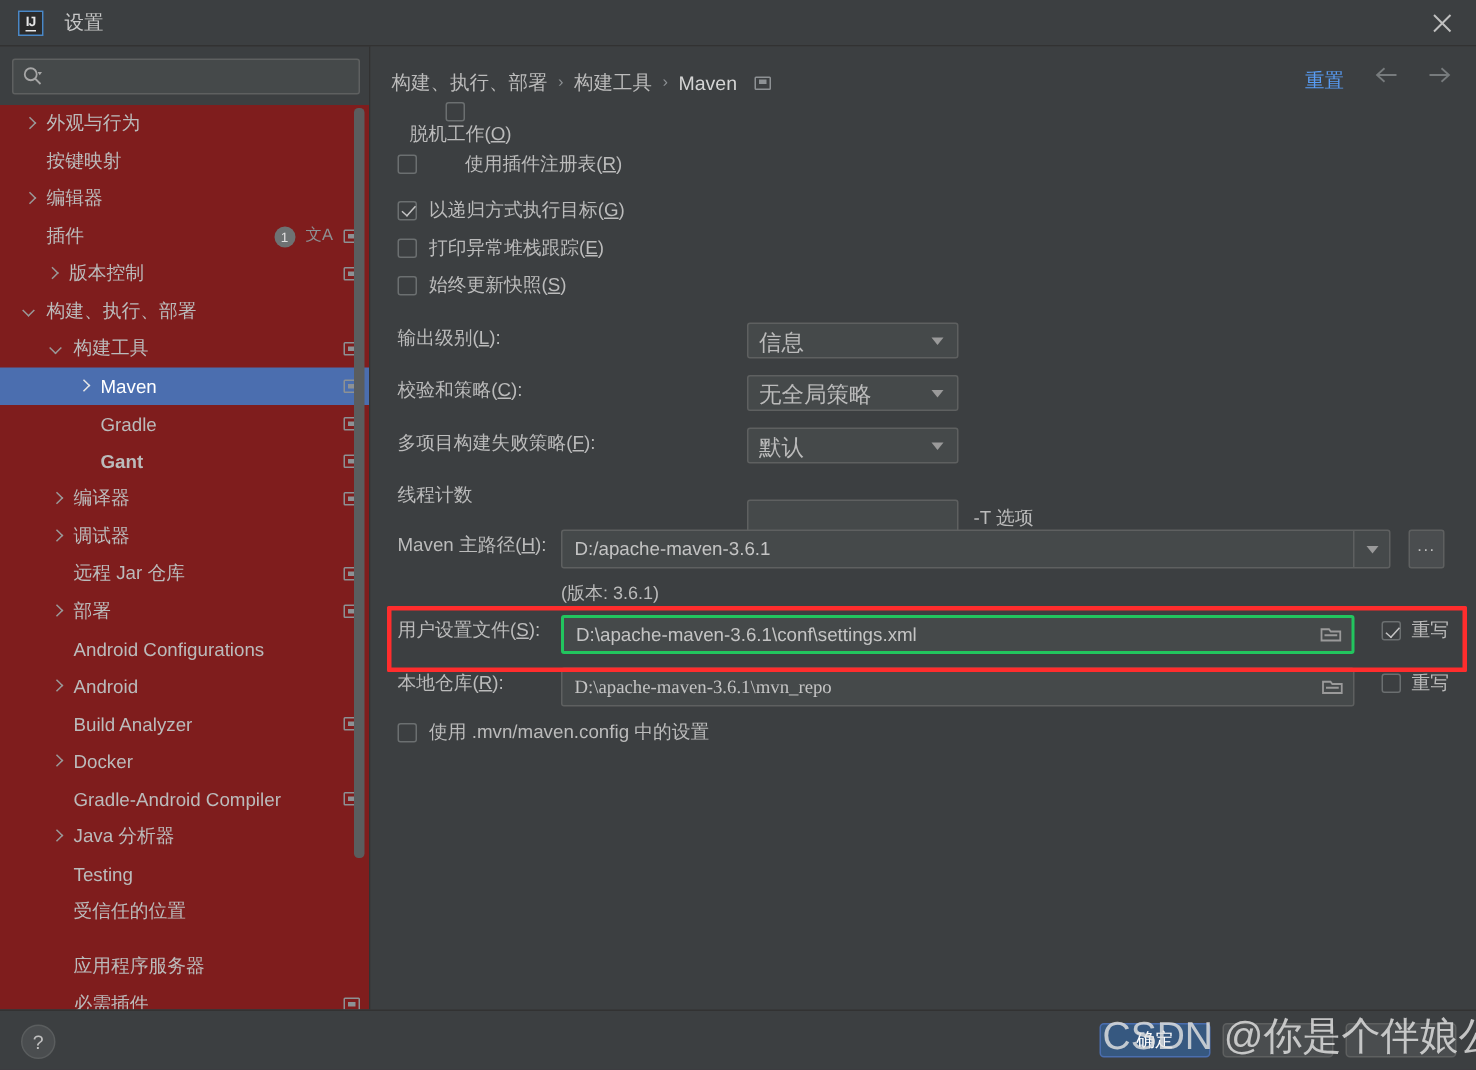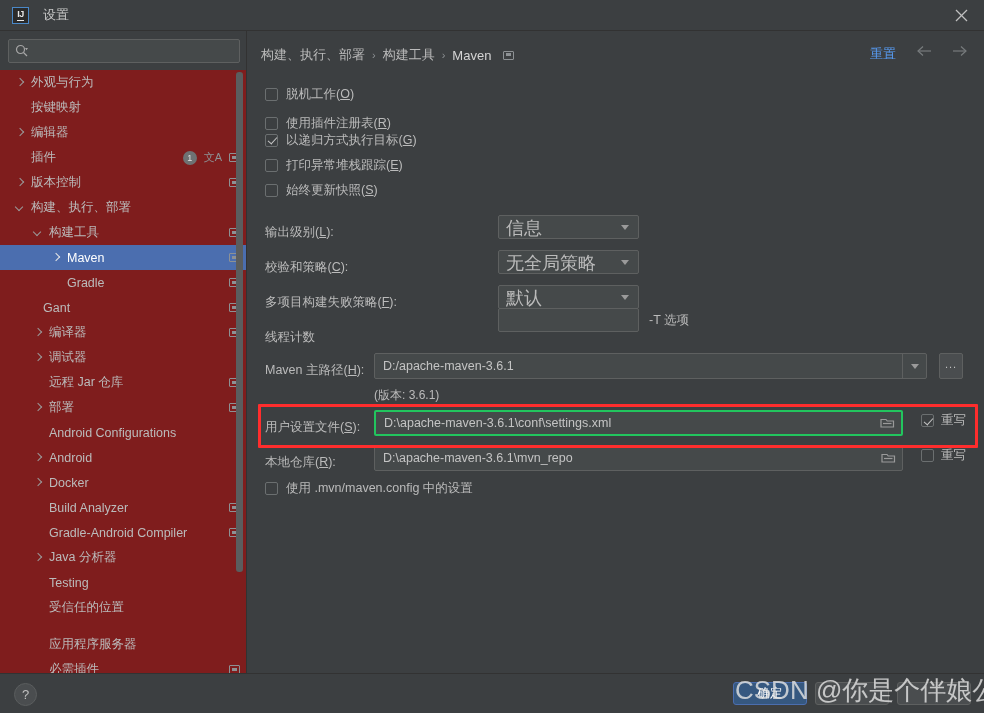--- a/index.html
+++ b/index.html
@@ -167,28 +167,28 @@
   .cb.checked::after {
     content: ""; position: absolute; left: 3.5px; top: 0.5px;
     width: 4px; height: 8px;
     border-right: 1.6px solid #c5c5c5; border-bottom: 1.6px solid #c5c5c5;
     transform: rotate(42deg);
   }
   .cb-label { margin-left: 8px; font-size: 12.5px; color: #bbbbbb; }
   .mn { text-decoration: underline; }
 
   
-  .field-row { position: absolute; display: flex; align-items: flex-end; height: 24px; }
+  .field-row { position: absolute; display: flex; align-items: flex-start; height: 24px; }
   .field-label { font-size: 12.5px; color: #bbbbbb; }
 
   .combo {
     height: 24px; background: #45494a;
     border: 1px solid #5e6060; border-radius: 2px;
-    display: flex; align-items: flex-start; padding-left: 7px;
-    font-size: 18px; color: #bbbbbb; position: relative;
+    display: flex; align-items: flex-end; padding-left: 7px;
+    font-size: 15px; color: #bbbbbb; position: relative;
   }
   .combo .caret {
     position: absolute; right: 9px; top: 50%; margin-top: -2px;
     width: 0; height: 0;
     border-left: 4.5px solid transparent; border-right: 4.5px solid transparent;
     border-top: 5px solid #9a9a9a;
   }
   .textinput {
     height: 24px; background: #45494a;
     border: 1px solid #5e6060; border-radius: 2px;
@@ -313,21 +313,21 @@
       </div>
       <div class="tree-item" style="padding-left: 16px;">
         <span class="arrow none"></span>
         <span class="tree-label">插件</span>
         <span class="badge-group">
           <span class="icon-count">1</span>
           <span class="icon-translate">文A</span>
           <span class="icon-copy"></span>
         </span>
       </div>
-      <div class="tree-item" style="padding-left: 16px;">
+      <div class="tree-item" style="padding-left: 31px;">
         <span class="arrow right"></span>
         <span class="tree-label">版本控制</span>
         <span class="badge-group">
           <span class="icon-copy"></span>
         </span>
       </div>
       <div class="tree-item" style="padding-left: 16px;">
         <span class="arrow down"></span>
         <span class="tree-label">构建、执行、部署</span>
       </div>
@@ -345,21 +345,21 @@
           <span class="icon-copy"></span>
         </span>
       </div>
       <div class="tree-item" style="padding-left: 52px;">
         <span class="arrow none"></span>
         <span class="tree-label">Gradle</span>
         <span class="badge-group">
           <span class="icon-copy"></span>
         </span>
       </div>
-      <div class="tree-item" style="padding-left: 28px;">
+      <div class="tree-item" style="padding-left: 52px; font-weight: bold;">
         <span class="arrow none"></span>
         <span class="tree-label">Gant</span>
         <span class="badge-group">
           <span class="icon-copy"></span>
         </span>
       </div>
       <div class="tree-item" style="padding-left: 34px;">
         <span class="arrow right"></span>
         <span class="tree-label">编译器</span>
         <span class="badge-group">
@@ -386,29 +386,29 @@
       </div>
       <div class="tree-item" style="padding-left: 34px;">
         <span class="arrow none"></span>
         <span class="tree-label">Android Configurations</span>
       </div>
       <div class="tree-item" style="padding-left: 34px;">
         <span class="arrow right"></span>
         <span class="tree-label">Android</span>
       </div>
       <div class="tree-item" style="padding-left: 34px;">
+        <span class="arrow none"></span>
+        <span class="tree-label">Build Analyzer</span>
+        <span class="badge-group">
+          <span class="icon-copy"></span>
+        </span>
+      </div>
+      <div class="tree-item" style="padding-left: 34px;">
         <span class="arrow right"></span>
         <span class="tree-label">Docker</span>
-      </div>
-      <div class="tree-item" style="padding-left: 34px;">
-        <span class="arrow none"></span>
-        <span class="tree-label">Build Analyzer</span>
-        <span class="badge-group">
-          <span class="icon-copy"></span>
-        </span>
       </div>
       <div class="tree-item" style="padding-left: 34px;">
         <span class="arrow none"></span>
         <span class="tree-label">Gradle-Android Compiler</span>
         <span class="badge-group">
           <span class="icon-copy"></span>
         </span>
       </div>
       <div class="tree-item" style="padding-left: 34px;">
         <span class="arrow right"></span>
@@ -460,25 +460,25 @@
       </span>
       <span class="nav-arrow">
         <svg width="17" height="12" viewBox="0 0 17 12">
             <line x1="2" y1="6" x2="15" y2="6" stroke="#777b7d" stroke-width="1.2"></line>
             <polyline points="10,1.5 15,6 10,10.5" fill="none" stroke="#777b7d" stroke-width="1.2"></polyline>
           </svg>
       </span>
     </div>
 
     <div id="checkbox-list">
-        <div class="cb-row" style="top: 52px;">
+        <div class="cb-row" style="top: 37px; flex-direction: column;">
           <span class="cb"></span>
           <span class="cb-label"><span>脱机工作(</span><span class="mn">O</span><span>)</span></span>
         </div>
-        <div class="cb-row" style="top: 81px;">
+        <div class="cb-row" style="top: 67px; gap: 24px;">
           <span class="cb"></span>
           <span class="cb-label"><span>使用插件注册表(</span><span class="mn">R</span><span>)</span></span>
         </div>
         <div class="cb-row" style="top: 98px;">
           <span class="cb checked"></span>
           <span class="cb-label"><span>以递归方式执行目标(</span><span class="mn">G</span><span>)</span></span>
         </div>
         <div class="cb-row" style="top: 123px;">
           <span class="cb"></span>
           <span class="cb-label"><span>打印异常堆栈跟踪(</span><span class="mn">E</span><span>)</span></span>
@@ -509,21 +509,21 @@
       <span class="field-label"><span>多项目构建失败策略(</span><span class="mn">F</span><span>):</span></span>
     </div>
     <div class="combo" style="position:absolute; left:251px; top:254px; width:141px;">
       <span>默认</span>
       <span class="caret"></span>
     </div>
 
     <div class="field-row" style="left:18px; top:291px;">
       <span class="field-label">线程计数</span>
     </div>
-    <div style="position:absolute; left:251px; top:277px; display:flex; align-items:center;justify-content:space-between;">
+    <div style="position:absolute; left:251px; top:302px; display:flex; align-items:center;justify-content:space-between;">
       <div class="textinput" style="width:141px;">
         <span></span>
       </div>
       <span class="hint">-T 选项</span>
     </div>
 
     <div class="field-row" style="left:18px; top:324px;">
       <span class="field-label"><span>Maven 主路径(</span><span class="mn">H</span><span>):</span></span>
     </div>
     <div class="path-field" style="position:absolute; left:127px; top:322px; width:553px;">
@@ -550,21 +550,21 @@
       </span>
     </div>
     <div class="ovr-group" style="left:674px; top:381px;">
       <span class="cb checked"></span>
       <span class="ovr-label">重写</span>
     </div>
 
     <div class="field-row" style="left:18px; top:416px;">
       <span class="field-label"><span>本地仓库(</span><span class="mn">R</span><span>):</span></span>
     </div>
-    <div class="path-field" style="position:absolute; left:127px; top:414px; width:529px;">
+    <div class="path-field" style="position:absolute; left:127px; top:414px; width:529px;font-family:Liberation Serif, serif;">
       <span>D:\apache-maven-3.6.1\mvn_repo</span>
       <span class="folder-btn">
         <svg width="15" height="13" viewBox="0 0 15 13">
             <path d="M1 3.5 L6 3.5 L7.2 5 L13.5 5 L13.5 11 L1 11 Z" fill="none" stroke="#9a9a9a" stroke-width="1.2"></path>
             <line x1="3" y1="7.5" x2="11.5" y2="7.5" stroke="#9a9a9a" stroke-width="1.2"></line>
           </svg>
       </span>
     </div>
     <div class="ovr-group" style="left:674px; top:416px;">
       <span class="cb"></span>

